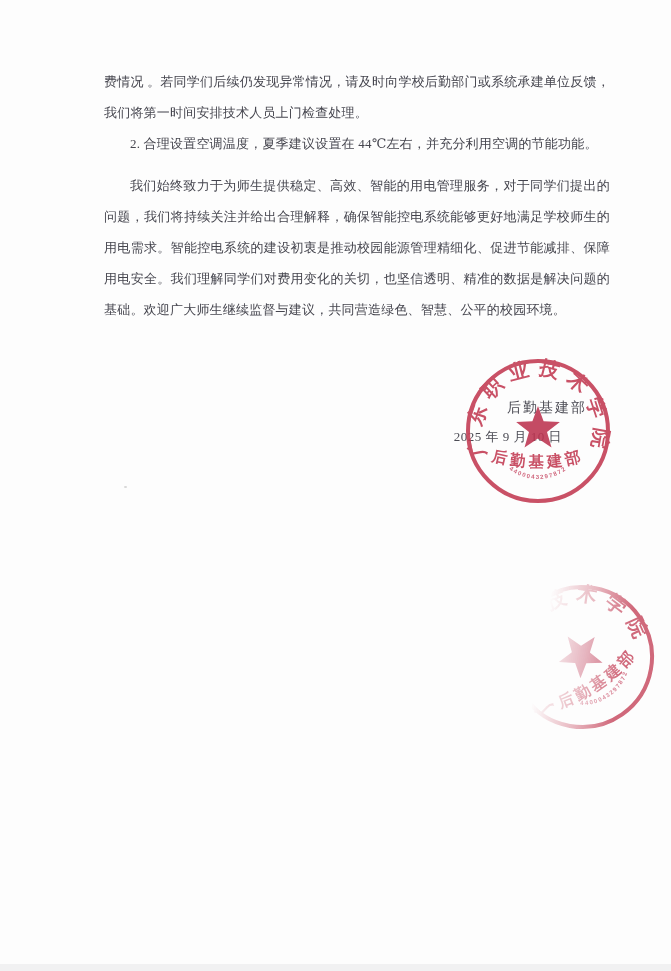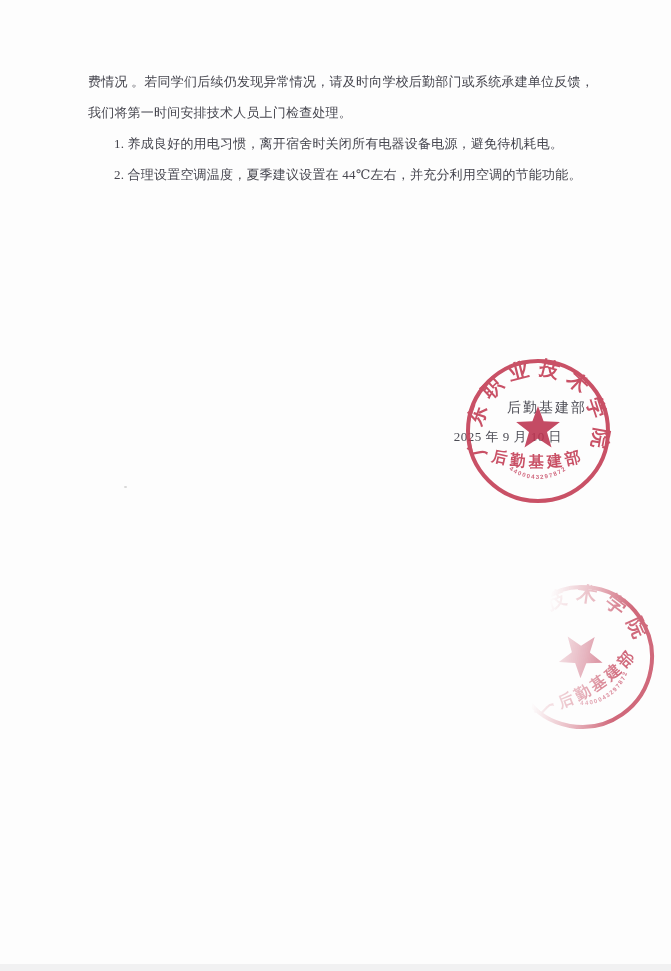--- a/index.html
+++ b/index.html
@@ -4,21 +4,21 @@
 <style>
   html, body { margin: 0; padding: 0; background: #ffffff; }
   body {
     width: 671px; height: 971px; position: relative; overflow: hidden;
     font-family: "Liberation Serif", "DejaVu Serif", serif;
   }
   .page {
     position: absolute; inset: 0; background: #fdfdfd;
   }
   .doc-body {
-    position: absolute; left: 88px; top: 66px; width: 506px;
+    position: absolute; left: 104px; top: 66px; width: 506px;
     font-size: 13px; line-height: 31px; color: #45454e;
     text-align: justify; word-break: break-all;
     letter-spacing: 0.2px;
   }
   .doc-body p { margin: 0; text-indent: 2em; }
   .doc-body p.no-indent { text-indent: 0; }
   .doc-body p.para-gap { margin-top: 11px; }
 
   .sig-dept {
     position: absolute; left: 502px; top: 399px; width: 90px;
@@ -51,22 +51,22 @@
     background: #f1f1f2;
   }
 </style>
 </head>
 <body>
 
 <div class="page">
 
   <div class="doc-body">
     <p class="no-indent">费情况 。若同学们后续仍发现异常情况，请及时向学校后勤部门或系统承建单位反馈，我们将第一时间安排技术人员上门检查处理。</p>
-    <p>1. 养成良好的用电习惯，离开宿舍时关闭所有电器设备电源，避免待机耗电。</p>
     <p>2. 合理设置空调温度，夏季建议设置在 44℃左右，并充分利用空调的节能功能。</p>
+    <p class="para-gap">我们始终致力于为师生提供稳定、高效、智能的用电管理服务，对于同学们提出的问题，我们将持续关注并给出合理解释，确保智能控电系统能够更好地满足学校师生的用电需求。智能控电系统的建设初衷是推动校园能源管理精细化、促进节能减排、保障用电安全。我们理解同学们对费用变化的关切，也坚信透明、精准的数据是解决问题的基础。欢迎广大师生继续监督与建议，共同营造绿色、智慧、公平的校园环境。</p>
   </div>
 
   <div class="sig-dept">后勤基建部</div>
   <div class="sig-date">2025 年 9 月 10 日</div>
 
   <div class="stamp stamp-1">
     <svg viewBox="0 0 150 150">
       <defs>
         <path id="s1-top-arc" d="M 22.4 94.2 A 56 56 0 1 1 127.6 94.2" fill="none"></path>
         <path id="s1-dept-arc" d="M 27 104 Q 75 118 123 104" fill="none"></path>

